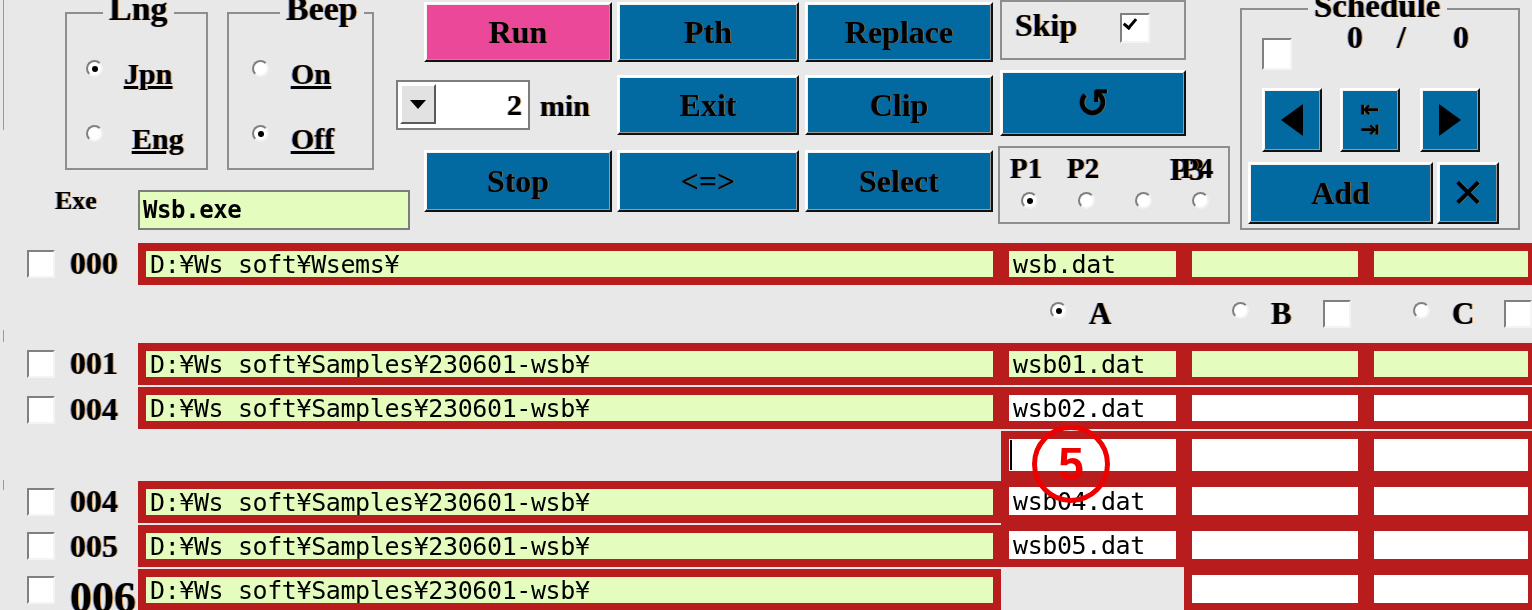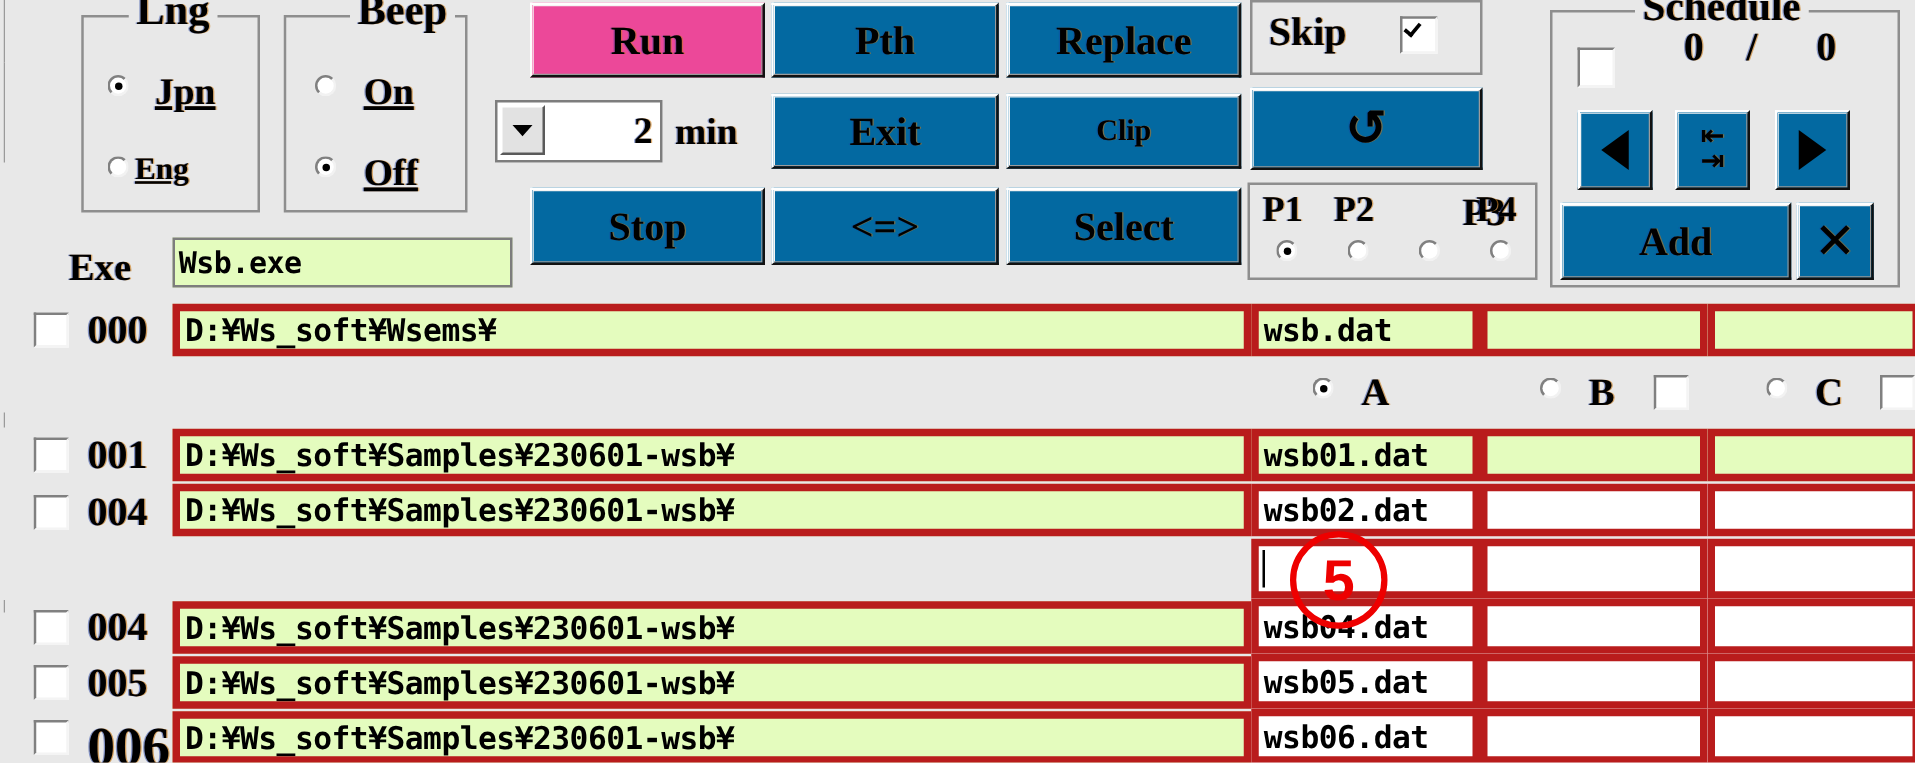--- a/index.html
+++ b/index.html
@@ -105,23 +105,23 @@
     padding-left:3px;
     white-space:nowrap;
     overflow:hidden;
     letter-spacing:-0.4px;
   }
 
   .cell{
     position:absolute;
     box-sizing:border-box;
     background:#e4fcbe;
-    border:6px solid #b91c1c;
+    border:8px solid #b91c1c;
     font-family:"DejaVu Sans Mono", monospace;
-    font-weight:bold;color:#000;
+    font-weight:normal;color:#000;
     display:flex;align-items:center;
     padding-left:4px;
     white-space:nowrap;overflow:hidden;
     letter-spacing:-0.4px;
   }
   .cell.white{background:#ffffff;}
 
   .rownum{
     position:absolute;font-weight:bold;color:#000;
     font-family:"Liberation Serif",serif;
@@ -190,21 +190,21 @@
   <div class="edge-v" style="left:3px;top:330px;height:12px;"></div>
   <div class="edge-v" style="left:3px;top:480px;height:10px;"></div>
 
   <div class="group" style="left:65px;top:12px;width:143px;height:158px;"></div>
   <div class="group-title" style="left:103px;top:-10px;font-size:34px;">Lng</div>
 
   <div class="radio on" style="left:86px;top:60px;"></div>
   <div class="radio-label" style="left:124px;top:57px;font-size:30px;">Jpn</div>
 
   <div class="radio" style="left:86px;top:125px;"></div>
-  <div class="radio-label" style="left:108px;top:122px;font-size:25px;">Eng</div>
+  <div class="radio-label" style="left:132px;top:122px;font-size:30px;">Eng</div>
 
   <div class="group" style="left:227px;top:12px;width:147px;height:158px;"></div>
   <div class="group-title" style="left:280px;top:-10px;font-size:34px;">Beep</div>
 
   <div class="radio" style="left:252px;top:60px;"></div>
   <div class="radio-label" style="left:291px;top:57px;font-size:30px;">On</div>
 
   <div class="radio on" style="left:252px;top:125px;"></div>
   <div class="radio-label" style="left:291px;top:122px;font-size:30px;">Off</div>
 
@@ -214,21 +214,21 @@
 
   <div class="combo-wrap" style="left:396px;top:80px;width:134px;height:50px;">
     <div class="combo-arrow">
       <div class="tri-down"></div>
     </div>
     <div class="combo-val" style="font-size:30px;">2</div>
   </div>
   <div class="lbl" style="left:540px;top:89px;font-size:30px;">min</div>
 
   <div class="btn" style="left:617px;top:75px;width:182px;height:60px;font-size:32px;">Exit</div>
-  <div class="btn" style="left:805px;top:75px;width:188px;height:60px;font-size:24px;">Clip</div>
+  <div class="btn" style="left:805px;top:75px;width:188px;height:60px;font-size:32px;">Clip</div>
 
   <div class="btn" style="left:424px;top:150px;width:188px;height:62px;font-size:32px;">Stop</div>
   <div class="btn" style="left:617px;top:150px;width:182px;height:62px;font-size:32px;">&lt;=&gt;</div>
   <div class="btn" style="left:805px;top:150px;width:188px;height:62px;font-size:32px;">Select</div>
 
   <div class="group" style="left:1000px;top:0px;width:186px;height:60px;"></div>
   <div class="lbl" style="left:1015px;top:7px;font-size:32px;">Skip</div>
   <div class="cbox on" style="left:1120px;top:13px;width:30px;height:30px;"></div>
 
   <div class="btn" style="left:1000px;top:70px;width:186px;height:66px;">
@@ -264,21 +264,21 @@
   </div>
   <div class="btn" style="left:1420px;top:88px;width:60px;height:64px;">
     <div class="tri-right"></div>
   </div>
 
   <div class="btn" style="left:1248px;top:162px;width:185px;height:62px;font-size:32px;">Add</div>
   <div class="btn" style="left:1437px;top:162px;width:62px;height:62px;">
     <span class="icon-x">✕</span>
   </div>
 
-  <div class="lbl" style="left:55px;top:196px;font-size:31px;">Exe</div>
+  <div class="lbl" style="left:55px;top:186px;font-size:26px;">Exe</div>
   <div class="field" style="left:138px;top:190px;width:272px;height:40px;font-size:24px;">Wsb.exe</div>
 
   <div class="cbox" style="left:27px;top:250px;width:28px;height:28px;"></div>
   <div class="rownum" style="left:70px;top:245px;font-size:32px;">000</div>
   <div class="cell" style="left:138px;top:243px;width:863px;height:42px;font-size:25px;">D:¥Ws_soft¥Wsems¥</div>
   <div class="cell" style="left:1001px;top:243px;width:183px;height:42px;font-size:25px;">wsb.dat</div>
   <div class="cell" style="left:1184px;top:243px;width:182px;height:42px;"></div>
   <div class="cell" style="left:1366px;top:243px;width:170px;height:42px;"></div>
 
   <div class="abc-bar" style="left:1001px;top:288px;width:535px;height:46px;"></div>
@@ -324,17 +324,16 @@
   <div class="cbox" style="left:27px;top:532px;width:28px;height:28px;"></div>
   <div class="rownum" style="left:70px;top:528px;font-size:32px;">005</div>
   <div class="cell" style="left:138px;top:525px;width:863px;height:42px;font-size:25px;">D:¥Ws_soft¥Samples¥230601-wsb¥</div>
   <div class="cell white" style="left:1001px;top:523px;width:183px;height:44px;font-size:25px;">wsb05.dat</div>
   <div class="cell white" style="left:1184px;top:523px;width:182px;height:44px;"></div>
   <div class="cell white" style="left:1366px;top:523px;width:170px;height:44px;"></div>
 
   <div class="cbox" style="left:27px;top:576px;width:28px;height:28px;"></div>
   <div class="rownum" style="left:70px;top:572px;font-size:44px;">006</div>
   <div class="cell" style="left:138px;top:569px;width:863px;height:42px;font-size:25px;">D:¥Ws_soft¥Samples¥230601-wsb¥</div>
-  <div class="cell white" style="left:1001px;top:567px;width:183px;height:44px;font-size:25px;">wsb06.dat</div>
   <div class="cell white" style="left:1184px;top:567px;width:182px;height:44px;"></div>
   <div class="cell white" style="left:1366px;top:567px;width:170px;height:44px;"></div>
 
 </div>
 
 </body></html>

